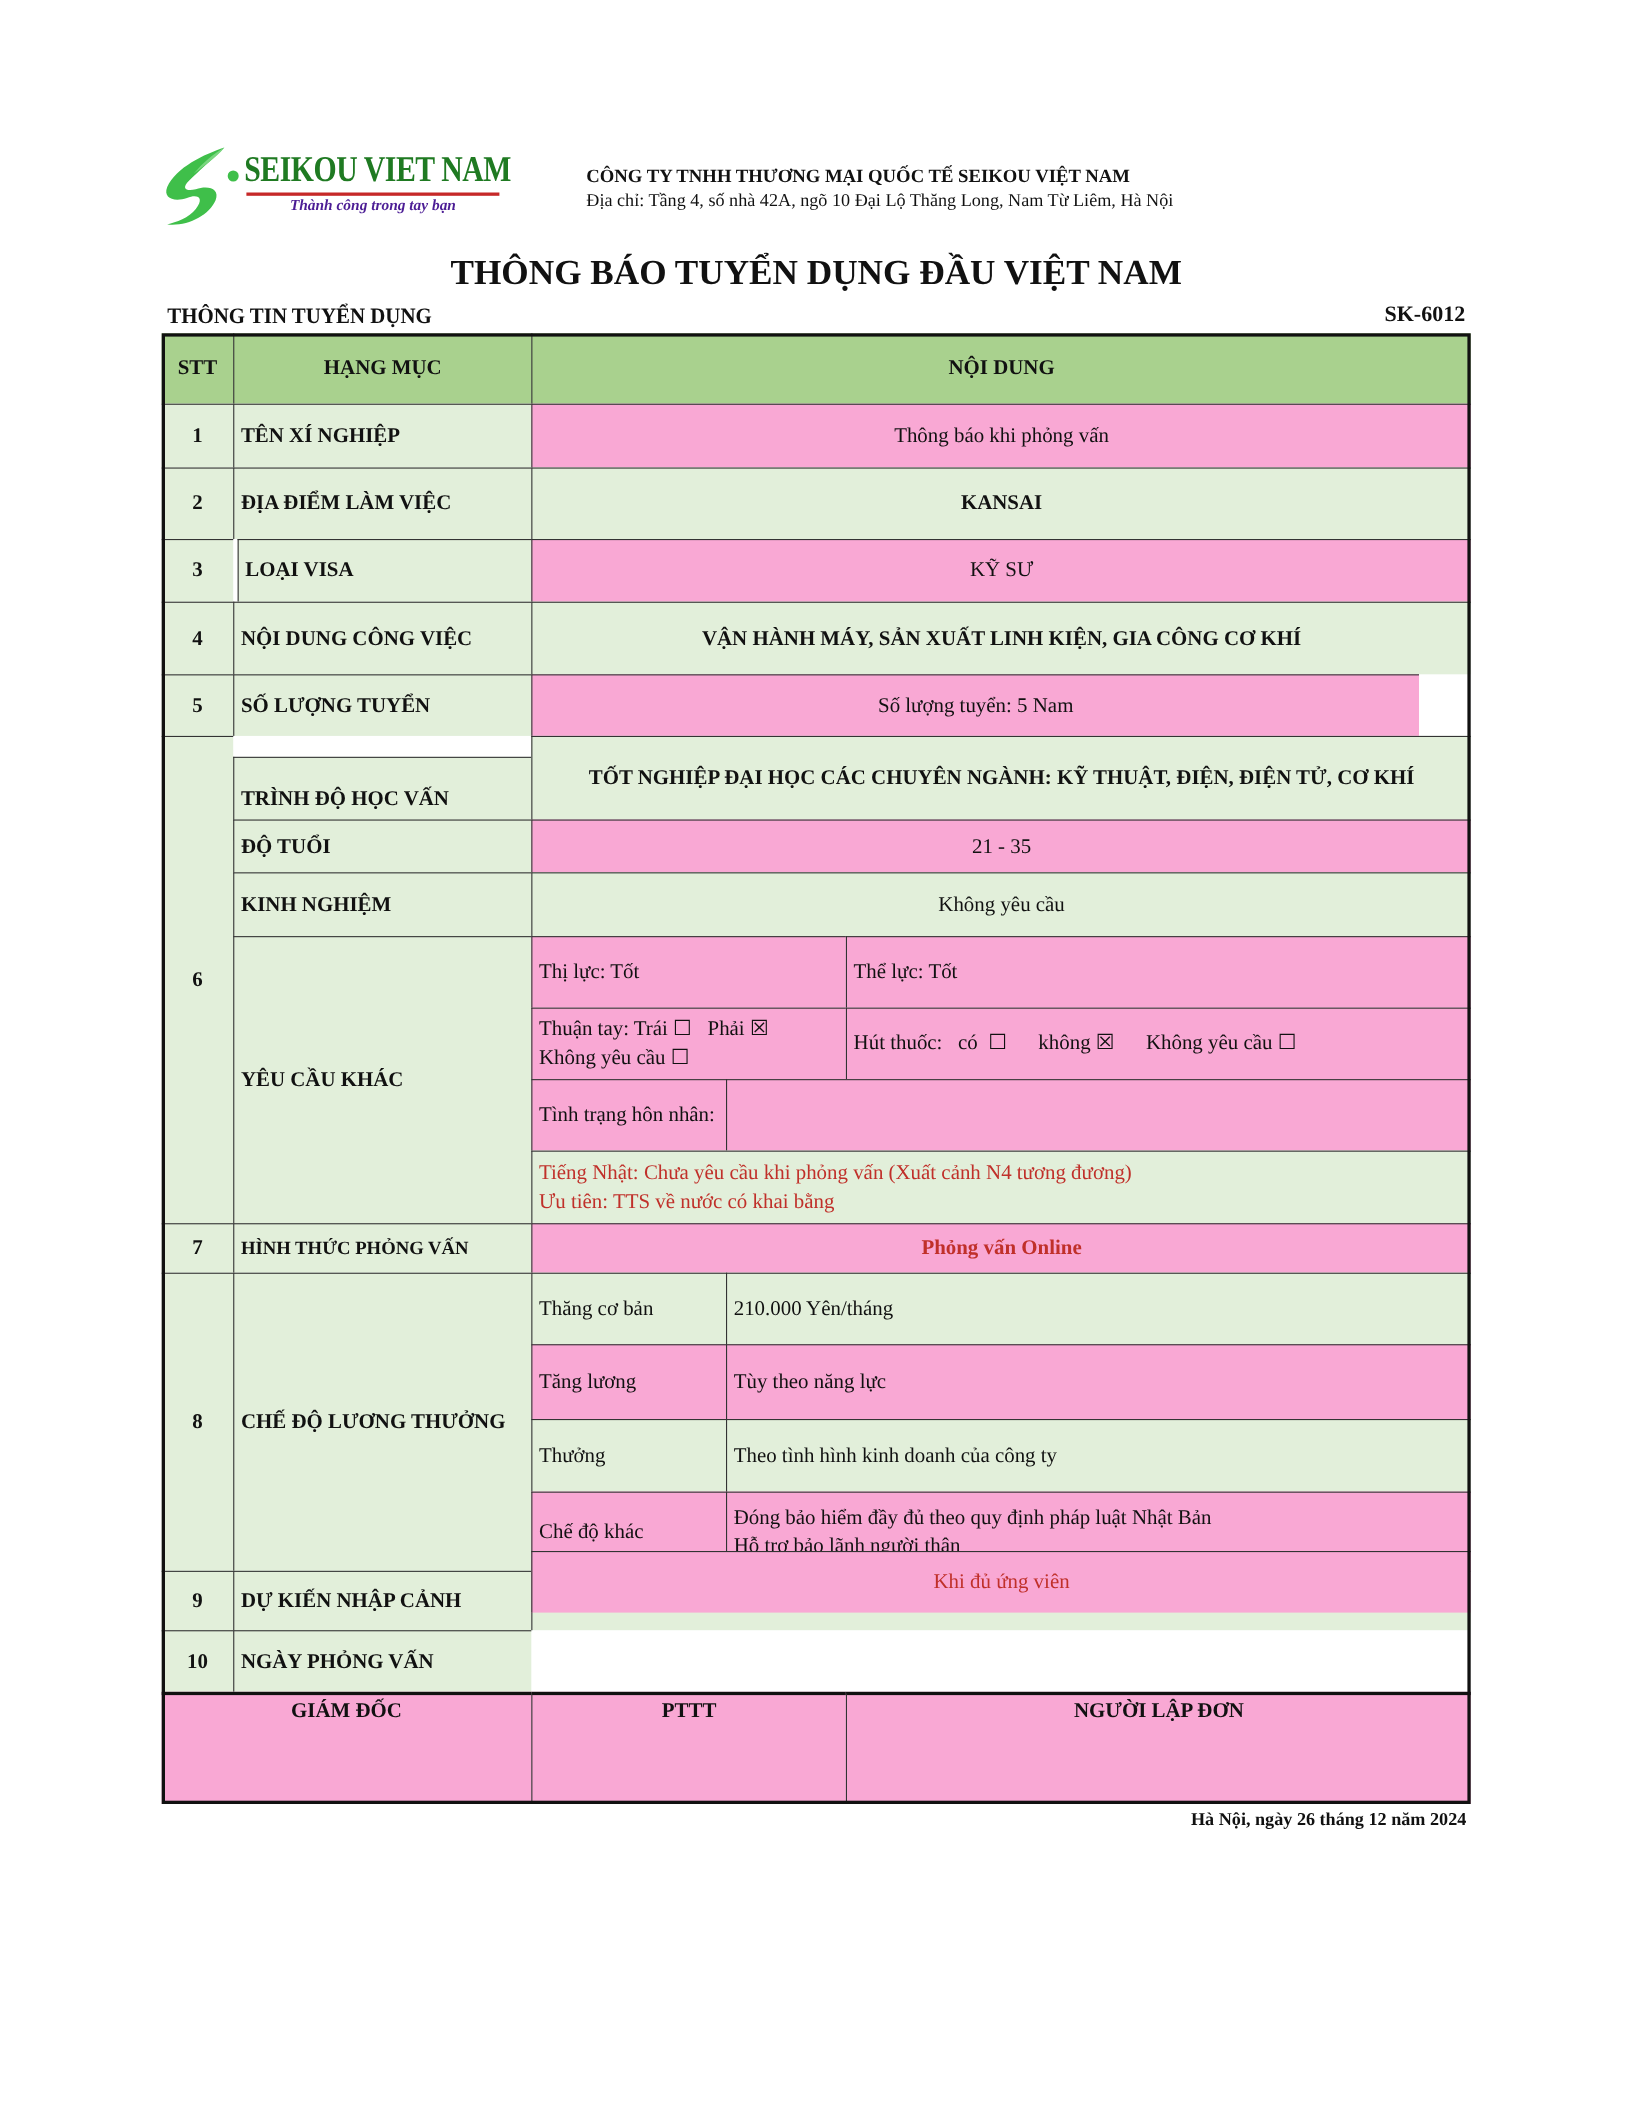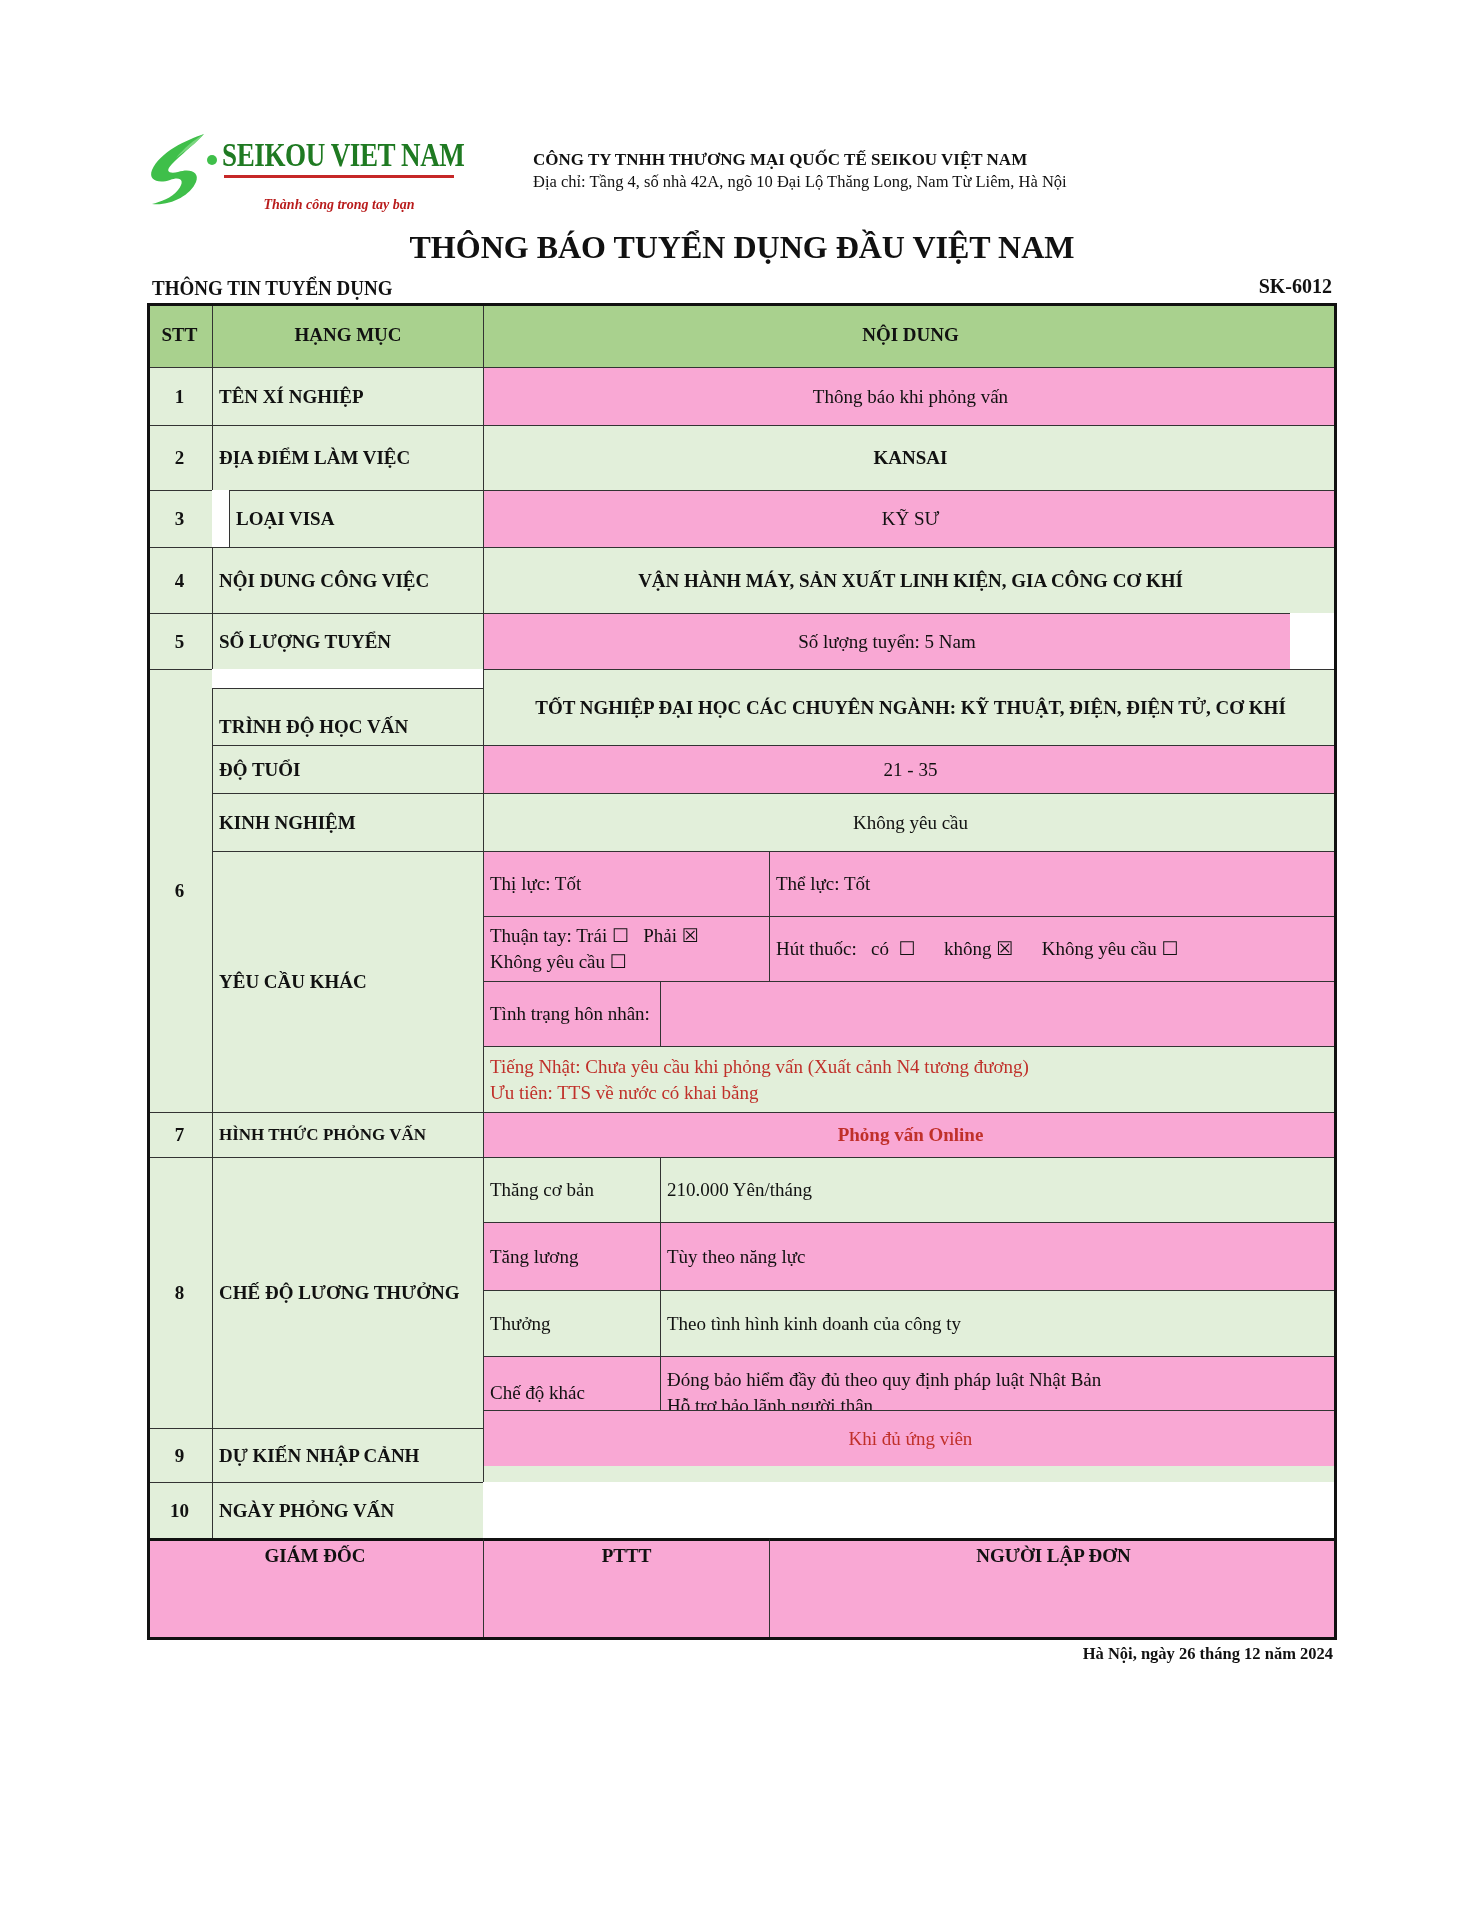--- a/index.html
+++ b/index.html
@@ -5,22 +5,22 @@
   html, body { margin:0; padding:0; background:#ffffff; }
   body { width:1484px; height:1920px; position:relative; overflow:hidden;
          font-family:"Liberation Serif", "DejaVu Serif", serif; color:#111; }
   .abs { position:absolute; }
   
   .logo-mark { left:146px; top:130px; width:80px; height:80px; }
   .brand { left:222px; top:137px; font-family:"Liberation Serif", serif; font-weight:bold;
            font-size:33px; color:#1f7a22; letter-spacing:-0.5px; transform:scaleX(0.82);
            transform-origin:left top; white-space:nowrap; line-height:36px; }
   .brand-line { left:224px; top:175px; width:230px; height:3px; background:#c62828; }
-  .tagline { left:224px; top:196px; width:230px; text-align:center; font-style:italic; font-weight:bold;
-             font-size:14px; color:#b91c1c; line-height:18px; }
+  .tagline { left:224px; top:179px; width:230px; text-align:center; font-style:italic; font-weight:bold;
+             font-size:14px; color:#4c1d95; line-height:18px; }
   .company { left:533px; top:150px; font-weight:bold; font-size:17px; white-space:nowrap; line-height:20px; }
   .address { left:533px; top:172px; font-size:16.5px; white-space:nowrap; line-height:20px; }
   .title { left:0; width:1484px; top:227px; text-align:center; font-weight:bold; font-size:32px; line-height:40px; }
   .subhead { left:152px; top:276px; font-weight:bold; font-size:20px; line-height:24px; transform:scaleX(0.95); transform-origin:left top; }
   .code { right:152px; top:274px; font-weight:bold; font-size:20px; line-height:24px; }
   .date { right:151px; top:1644px; font-weight:bold; font-size:16.5px; line-height:20px; }
 
   
   .cell { position:absolute; box-sizing:border-box; display:flex; align-items:center;
           font-size:19px; line-height:26px; padding:0 6px; }
@@ -66,21 +66,21 @@
 
   <div class="cell c b lg bt" style="left:147px;top:367px;width:65px;height:58px;">1</div>
   <div class="cell l b lg bl bt" style="left:212px;top:367px;width:271px;height:58px;">TÊN XÍ NGHIỆP</div>
   <div class="cell c wh bl bt" style="left:483px;top:367px;width:854px;height:58px;">Thông báo khi phỏng vấn</div>
 
   <div class="cell c b lg bt" style="left:147px;top:425px;width:65px;height:65px;">2</div>
   <div class="cell l b lg bl bt" style="left:212px;top:425px;width:271px;height:65px;">ĐỊA ĐIỂM LÀM VIỆC</div>
   <div class="cell c b lg bl bt" style="left:483px;top:425px;width:854px;height:65px;">KANSAI</div>
 
   <div class="cell c b lg bt" style="left:147px;top:490px;width:65px;height:57px;">3</div>
-  <div class="cell l b lg bl bt" style="left:229px;top:490px;width:271px;height:57px;">LOẠI VISA</div>
+  <div class="cell l b lg bl bt" style="left:216px;top:490px;width:271px;height:57px;">LOẠI VISA</div>
   <div class="cell c wh bl bt" style="left:483px;top:490px;width:854px;height:57px;">KỸ SƯ</div>
 
   <div class="cell c b lg bt" style="left:147px;top:547px;width:65px;height:66px;">4</div>
   <div class="cell l b lg bl bt" style="left:212px;top:547px;width:271px;height:66px;">NỘI DUNG CÔNG VIỆC</div>
   <div class="cell c b lg bl bt" style="left:483px;top:547px;width:854px;height:66px;">VẬN HÀNH MÁY, SẢN XUẤT LINH KIỆN, GIA CÔNG CƠ KHÍ</div>
 
   <div class="cell c b lg bt" style="left:147px;top:613px;width:65px;height:56px;">5</div>
   <div class="cell l b lg bl bt" style="left:212px;top:613px;width:271px;height:56px;">SỐ LƯỢNG TUYỂN</div>
   <div class="cell c wh bl bt" style="left:483px;top:613px;width:807px;height:56px;">Số lượng tuyển: 5 Nam</div>
 

